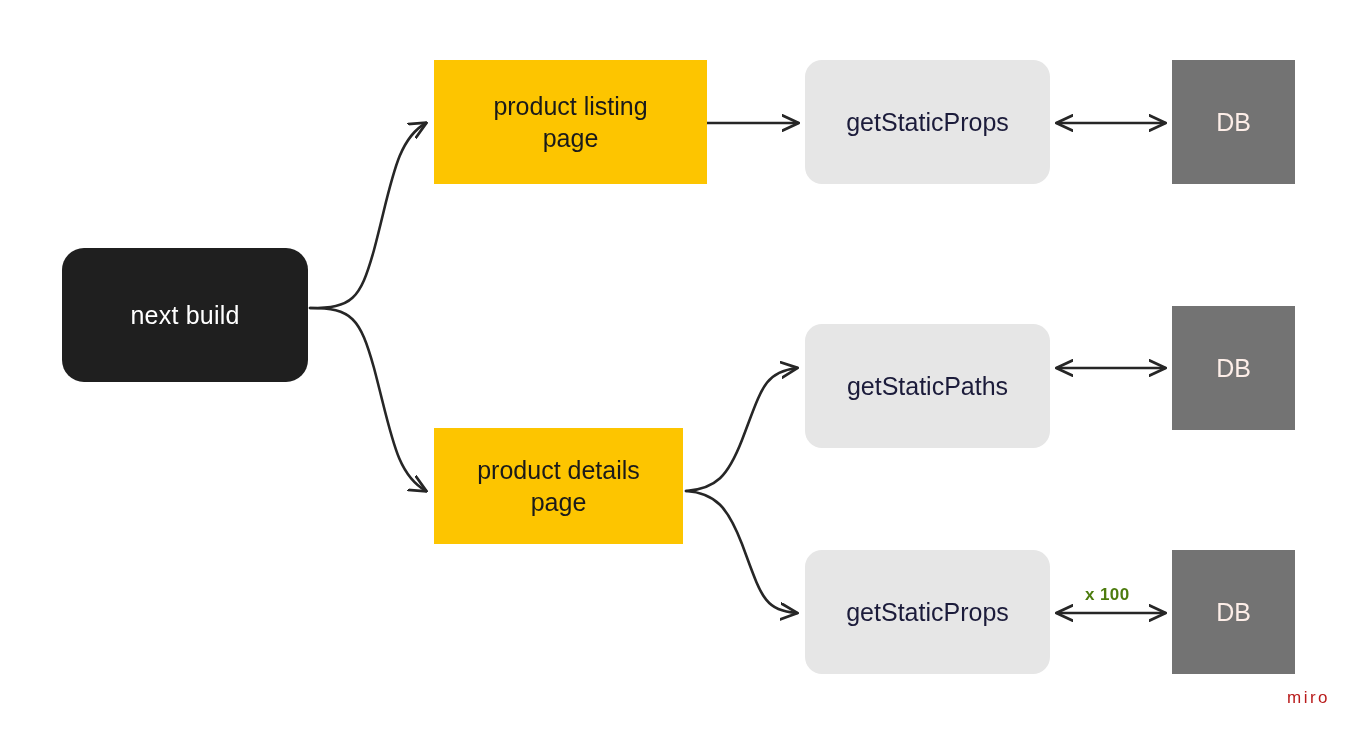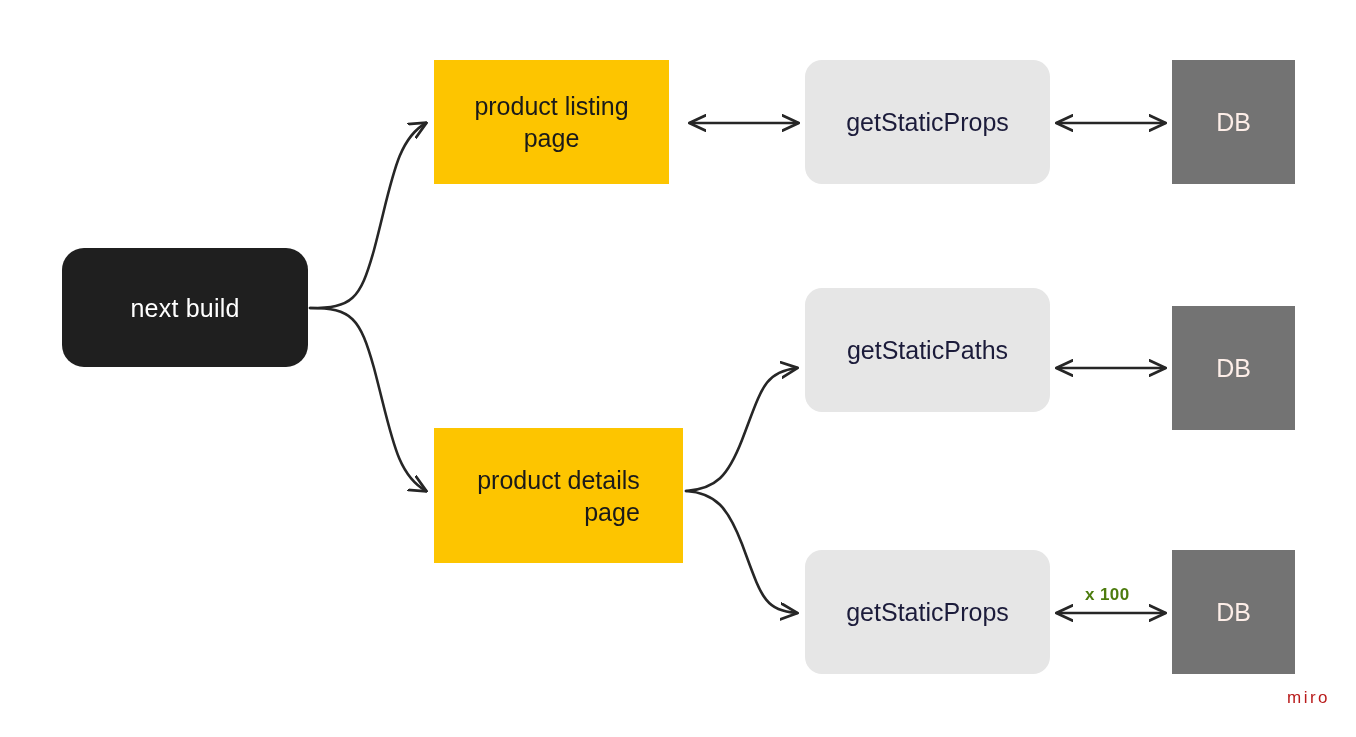--- a/index.html
+++ b/index.html
@@ -100,39 +100,39 @@
 
     <path d="M 686 491 C 716 489, 728 476, 742 440 C 762 388, 764 372, 797 368" fill="none" stroke="#262626" stroke-width="2.6" stroke-linecap="round" marker-end="url(#arrow-end)"></path>
 
     <line x1="1057" y1="368" x2="1165" y2="368" stroke="#262626" stroke-width="2.6" stroke-linecap="round" marker-start="url(#arrow-start)" marker-end="url(#arrow-end)"></line>
 
     <path d="M 686 491 C 716 493, 728 508, 742 544 C 762 598, 764 610, 797 613" fill="none" stroke="#262626" stroke-width="2.6" stroke-linecap="round" marker-end="url(#arrow-end)"></path>
 
     <line x1="1057" y1="613" x2="1165" y2="613" stroke="#262626" stroke-width="2.6" stroke-linecap="round" marker-start="url(#arrow-start)" marker-end="url(#arrow-end)"></line>
   </svg>
 
-  <div class="node node-build" style="left:62px; top:248px; width:246px; height:119px;">
+  <div class="node node-build" style="left:62px; top:248px; width:246px; height:134px;">
     <span>next build</span>
   </div>
 
-  <div class="node node-page" style="left:434px; top:60px; width:235px; height:124px;">
+  <div class="node node-page" style="left:434px; top:60px; width:273px; height:124px;">
     <span>product listing
 page</span>
   </div>
 
-  <div class="node node-page" style="left:434px; top:428px; width:249px; height:135px;text-align:right;">
+  <div class="node node-page" style="left:434px; top:428px; width:249px; height:116px;">
     <span>product details
 page</span>
   </div>
 
   <div class="node node-fn" style="left:805px; top:60px; width:245px; height:124px;">
     <span>getStaticProps</span>
   </div>
 
-  <div class="node node-fn" style="left:805px; top:288px; width:245px; height:124px;">
+  <div class="node node-fn" style="left:805px; top:324px; width:245px; height:124px;">
     <span>getStaticPaths</span>
   </div>
 
   <div class="node node-fn" style="left:805px; top:550px; width:245px; height:124px;">
     <span>getStaticProps</span>
   </div>
 
   <div class="node node-db" style="left:1172px; top:60px; width:123px; height:124px;">
     <span>DB</span>
   </div>

